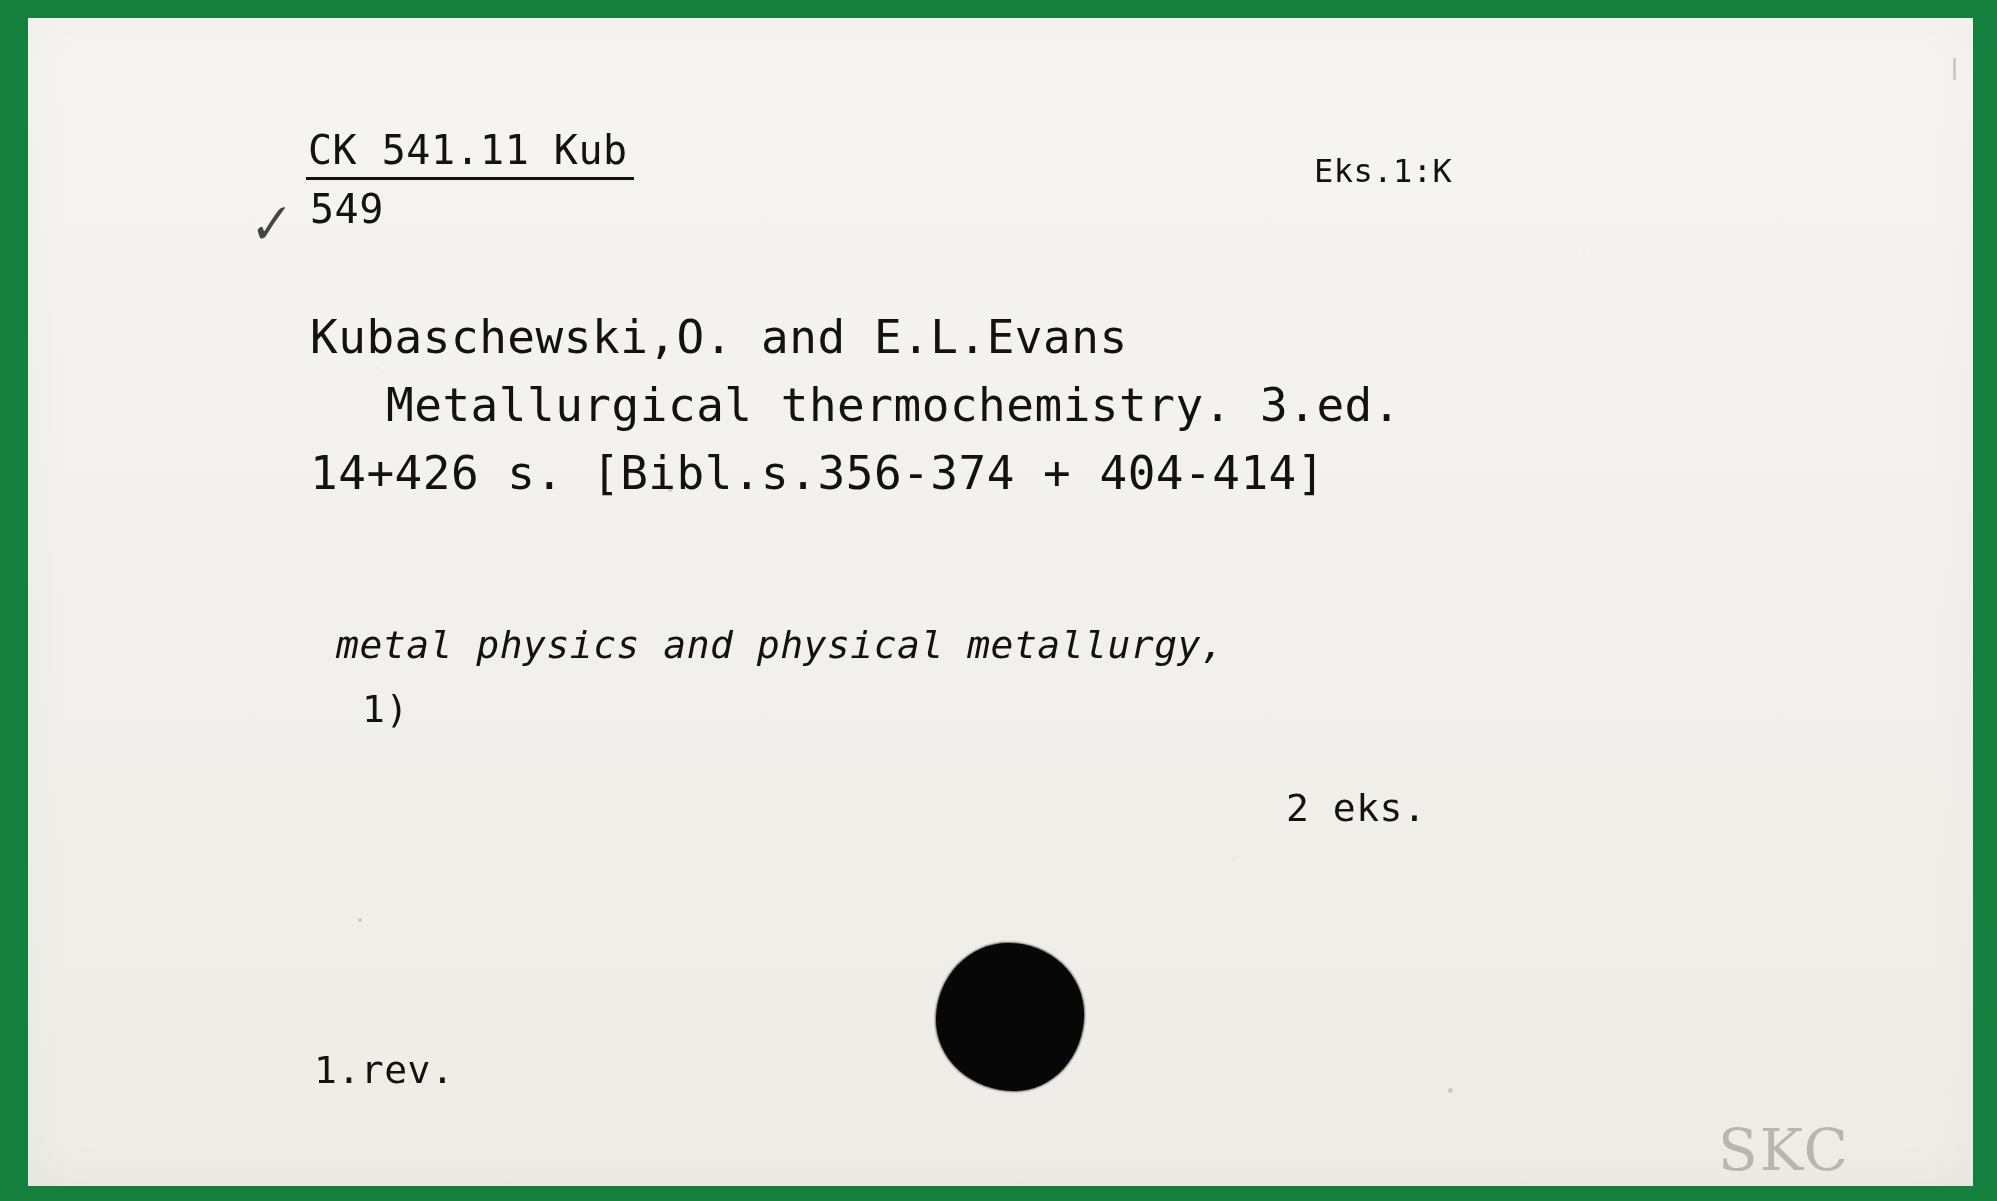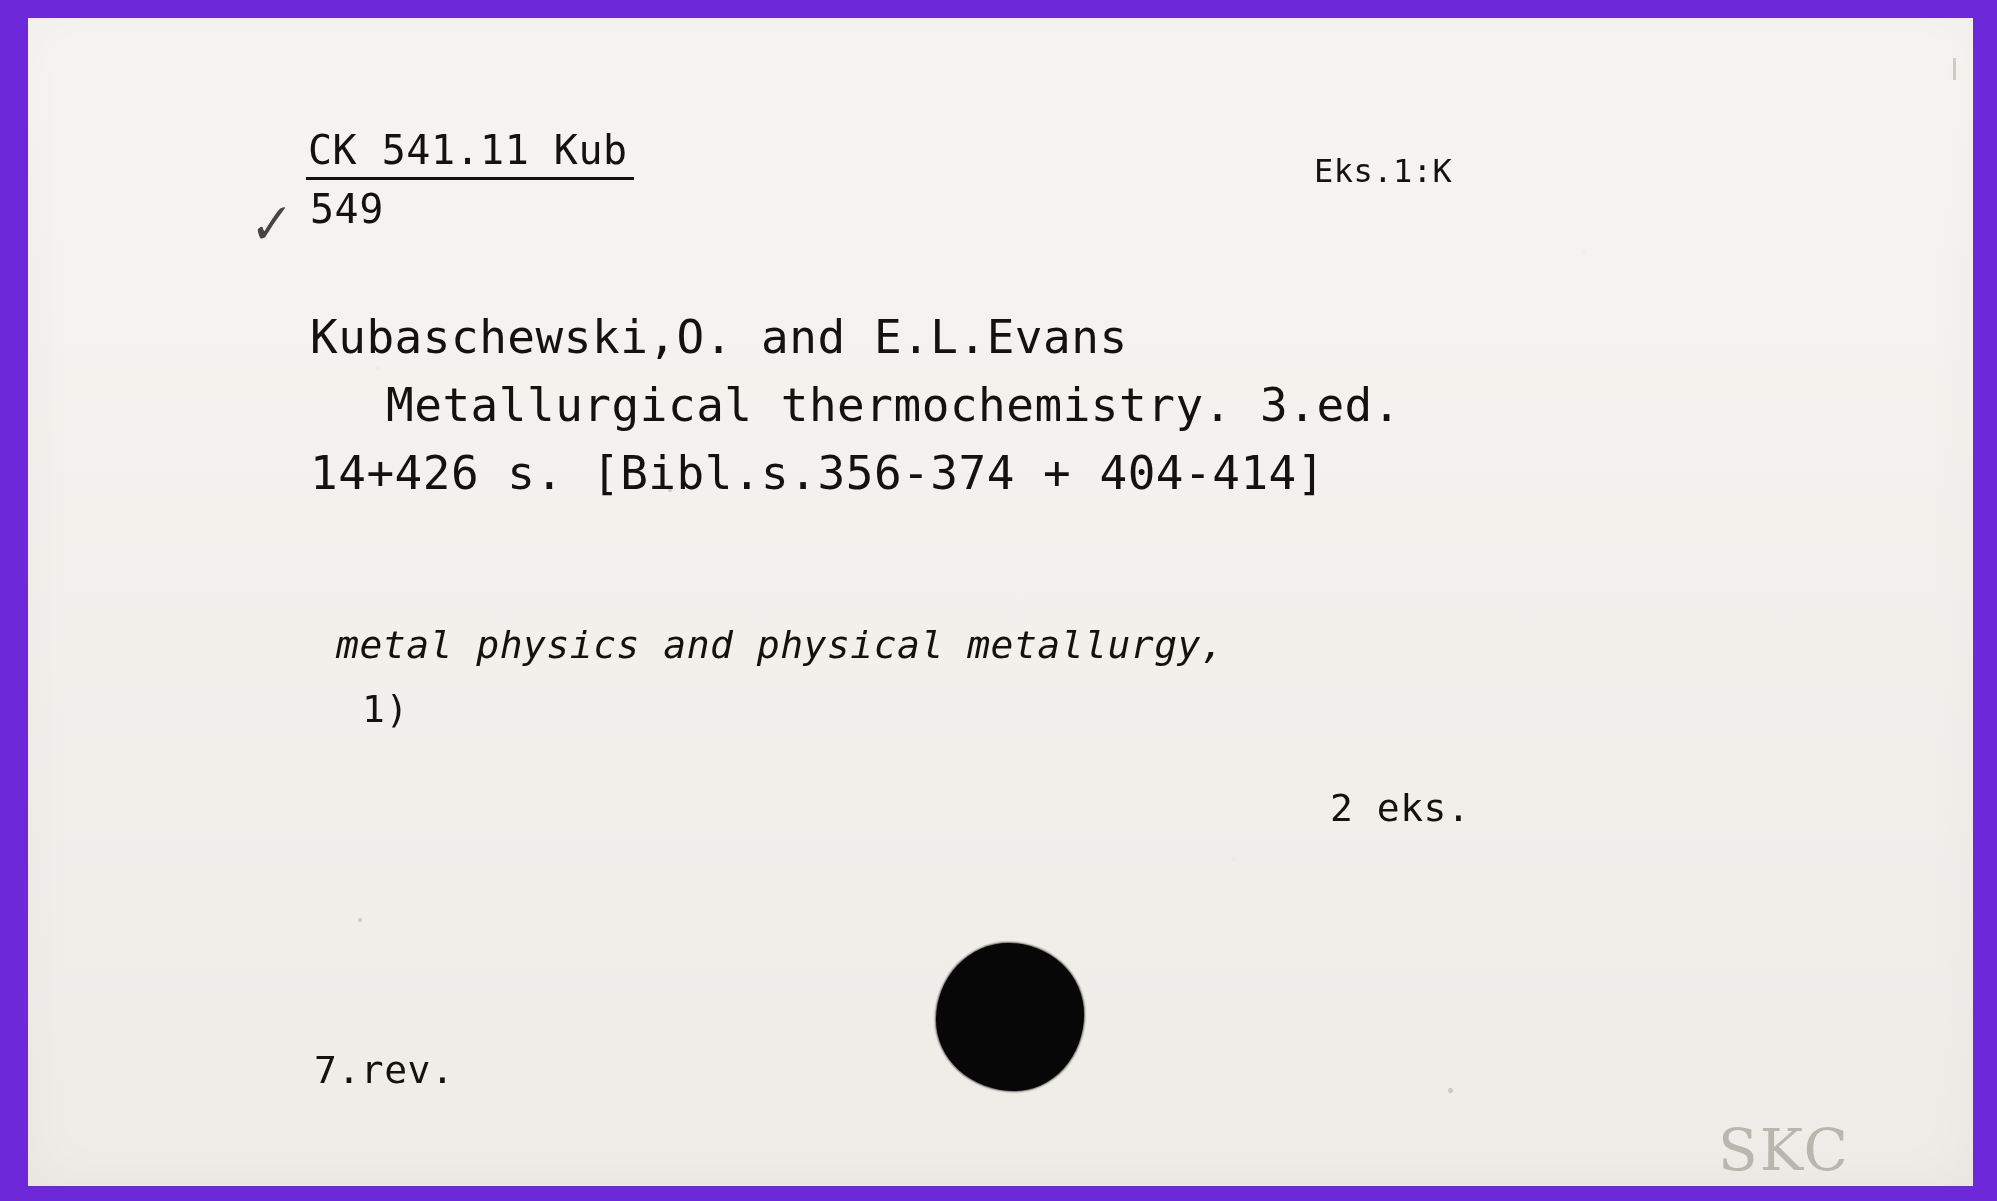--- a/index.html
+++ b/index.html
@@ -11,21 +11,21 @@
     width: 1997px;
     height: 1201px;
     overflow: hidden;
   }
   .card-frame {
     position: absolute;
     left: 0;
     top: 0;
     width: 1997px;
     height: 1201px;
-    background: #6d28d9;
+    background: #15803d;
   }
   .card {
     position: absolute;
     left: 28px;
     top: 18px;
     width: 1945px;
     height: 1168px;
     background: #f3f1ec;
     box-shadow: inset 0 0 60px rgba(0,0,0,0.035);
   }
@@ -111,21 +111,20 @@
   }
   .series-indent { padding-left: 26px; font-style: italic; }
   .series-indent2 { padding-left: 52px; }
 
   .eks-note {
     position: absolute;
     left: 1258px;
     top: 768px;
     font-size: 38px;
     line-height: 44px;
-    margin-left: 44px;
   }
 
   .rev-note {
     position: absolute;
     left: 286px;
     top: 1030px;
     font-size: 38px;
     line-height: 44px;
   }
 
@@ -192,17 +191,17 @@
 
     <div class="series-block">
       <div class="typed series-line series-indent">metal physics and physical metallurgy,</div>
       <div class="typed series-line series-indent2">1)</div>
     </div>
 
     <div class="typed eks-note">2 eks.</div>
 
     <div class="ink-blot"></div>
 
-    <div class="typed rev-note">7.rev.</div>
+    <div class="typed rev-note">1.rev.</div>
 
     <div class="watermark">SKC</div>
   </div>
 </div>
 
 </body></html>

